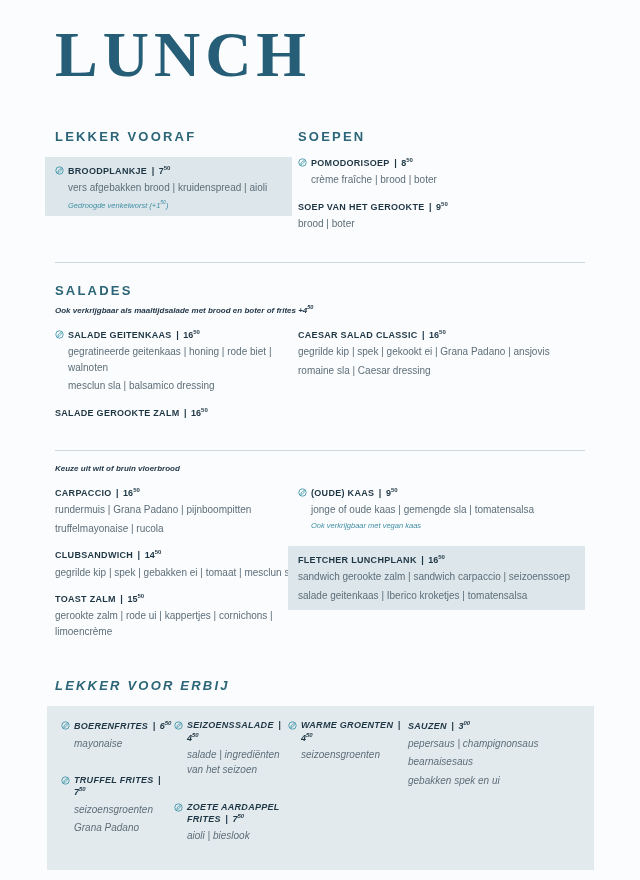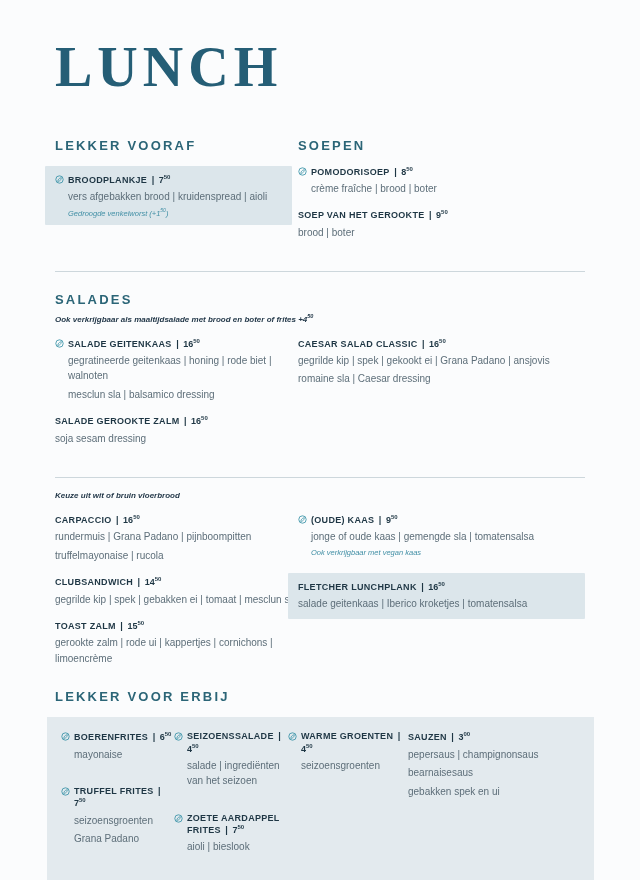--- a/index.html
+++ b/index.html
@@ -9,24 +9,24 @@
     background: #fbfcfd;
     font-family: "Liberation Sans", "DejaVu Sans", sans-serif;
     color: #22333e;
     overflow: hidden;
   }
   .inner { padding: 26px 55px 0; height: 880px; overflow: hidden; }
 
   .title {
     font-family: "Liberation Serif", "DejaVu Serif", serif;
     font-weight: bold;
-    font-size: 56px; line-height: 0.92;
+    font-size: 64px; line-height: 0.92;
     letter-spacing: 5px;
     color: #255e76;
-    margin: 16px 0 44px;
+    margin: 0 0 44px;
   }
 
   h2.shead {
     font-size: 13px; font-weight: bold;
     letter-spacing: 2.2px;
     color: #2b6577;
     margin: 0 0 13px;
   }
 
   .grid2 { display: grid; grid-template-columns: 243px 1fr; align-items: start; }
@@ -49,21 +49,21 @@
   .note sup { font-size: 5px; }
 
   .subtitle { font-size: 8px; font-weight: bold; font-style: italic; color: #24394a; margin: -7px 0 14px; }
   .subtitle sup { font-size: 5.5px; }
 
   .hbox { background: #dce6eb; padding: 8px 10px 7px; margin-left: -10px; border-radius: 1px; }
   .vooraf-box { margin-right: 6px; }
   .lunchplank-box { margin-top: 16px; }
   .hbox .item { margin-bottom: 0; }
 
-  .erbij { margin-top: 10px; }
+  .erbij { margin-top: 26px; font-style: italic; }
   .bigbox {
     background: #e3eaee;
     margin-left: -8px; margin-right: -9px;
     padding: 14px 14px 2px;
     display: grid;
     grid-template-columns: 113px 114px 120px 1fr;
   }
   .bigbox .item { margin-bottom: 24px; }
 </style>
 </head>
@@ -144,21 +144,20 @@
           </div>
           <div class="desc">gegratineerde geitenkaas | honing | rode biet | walnoten</div>
           <div class="desc">mesclun sla | balsamico dressing</div>
         </div>
         <div class="item">
           <div class="ihead">
             <span class="nm">SALADE GEROOKTE ZALM</span>
             <span class="sep">|</span>
             <span class="pr"><span>16</span><sup>50</sup></span>
           </div>
-          <div class="desc">soja sesam dressing</div>
         </div>
       </div>
       <div>
         <div class="item">
           <div class="ihead">
             <span class="nm">CAESAR SALAD CLASSIC</span>
             <span class="sep">|</span>
             <span class="pr"><span>16</span><sup>50</sup></span>
           </div>
           <div class="desc">gegrilde kip | spek | gekookt ei | Grana Padano | ansjovis</div>
@@ -216,20 +215,21 @@
           <div class="desc">jonge of oude kaas | gemengde sla | tomatensalsa</div>
           <div class="note">Ook verkrijgbaar met vegan kaas</div>
         </div>
         <div class="hbox lunchplank-box">
           <div class="item">
             <div class="ihead">
               <span class="nm">FLETCHER LUNCHPLANK</span>
               <span class="sep">|</span>
               <span class="pr"><span>16</span><sup>50</sup></span>
             </div>
+            <div class="desc">sandwich gerookte zalm | sandwich carpaccio | seizoenssoep</div>
             <div class="desc">salade geitenkaas | Iberico kroketjes | tomatensalsa</div>
           </div>
         </div>
       </div>
     </div>
   </section>
 
   <section class="erbij">
     <h2 class="shead">LEKKER VOOR ERBIJ</h2>
     <div class="bigbox">

